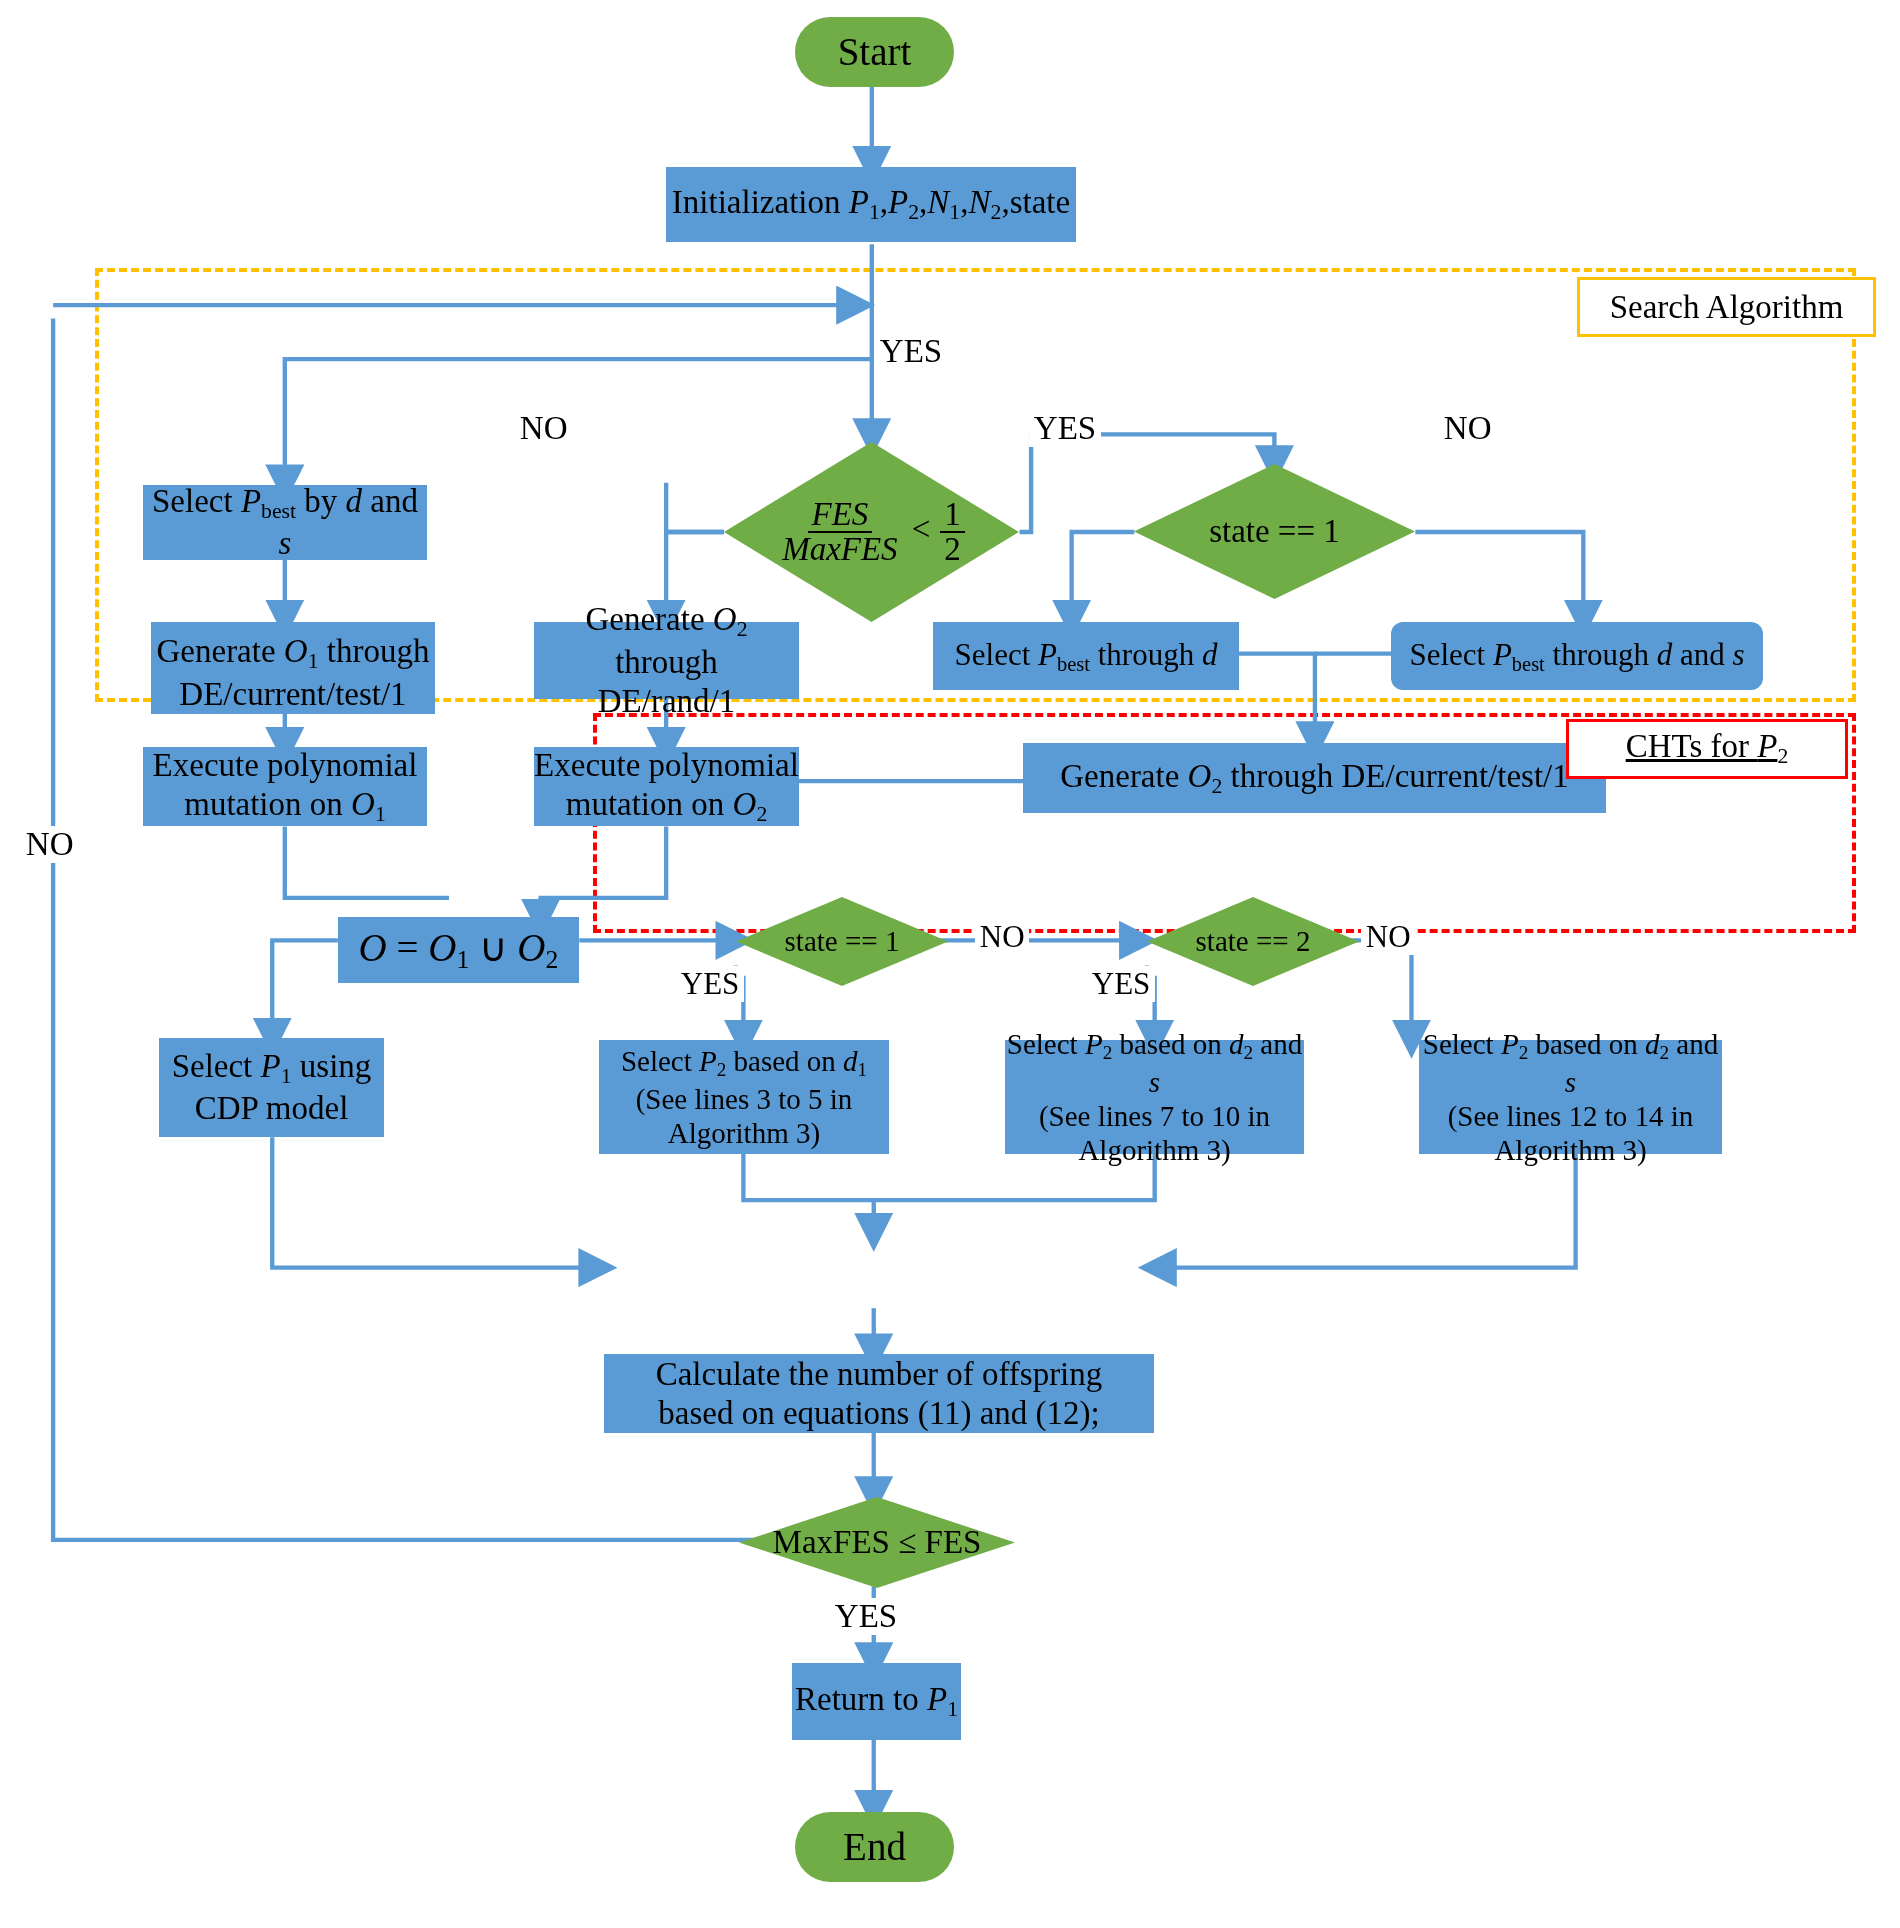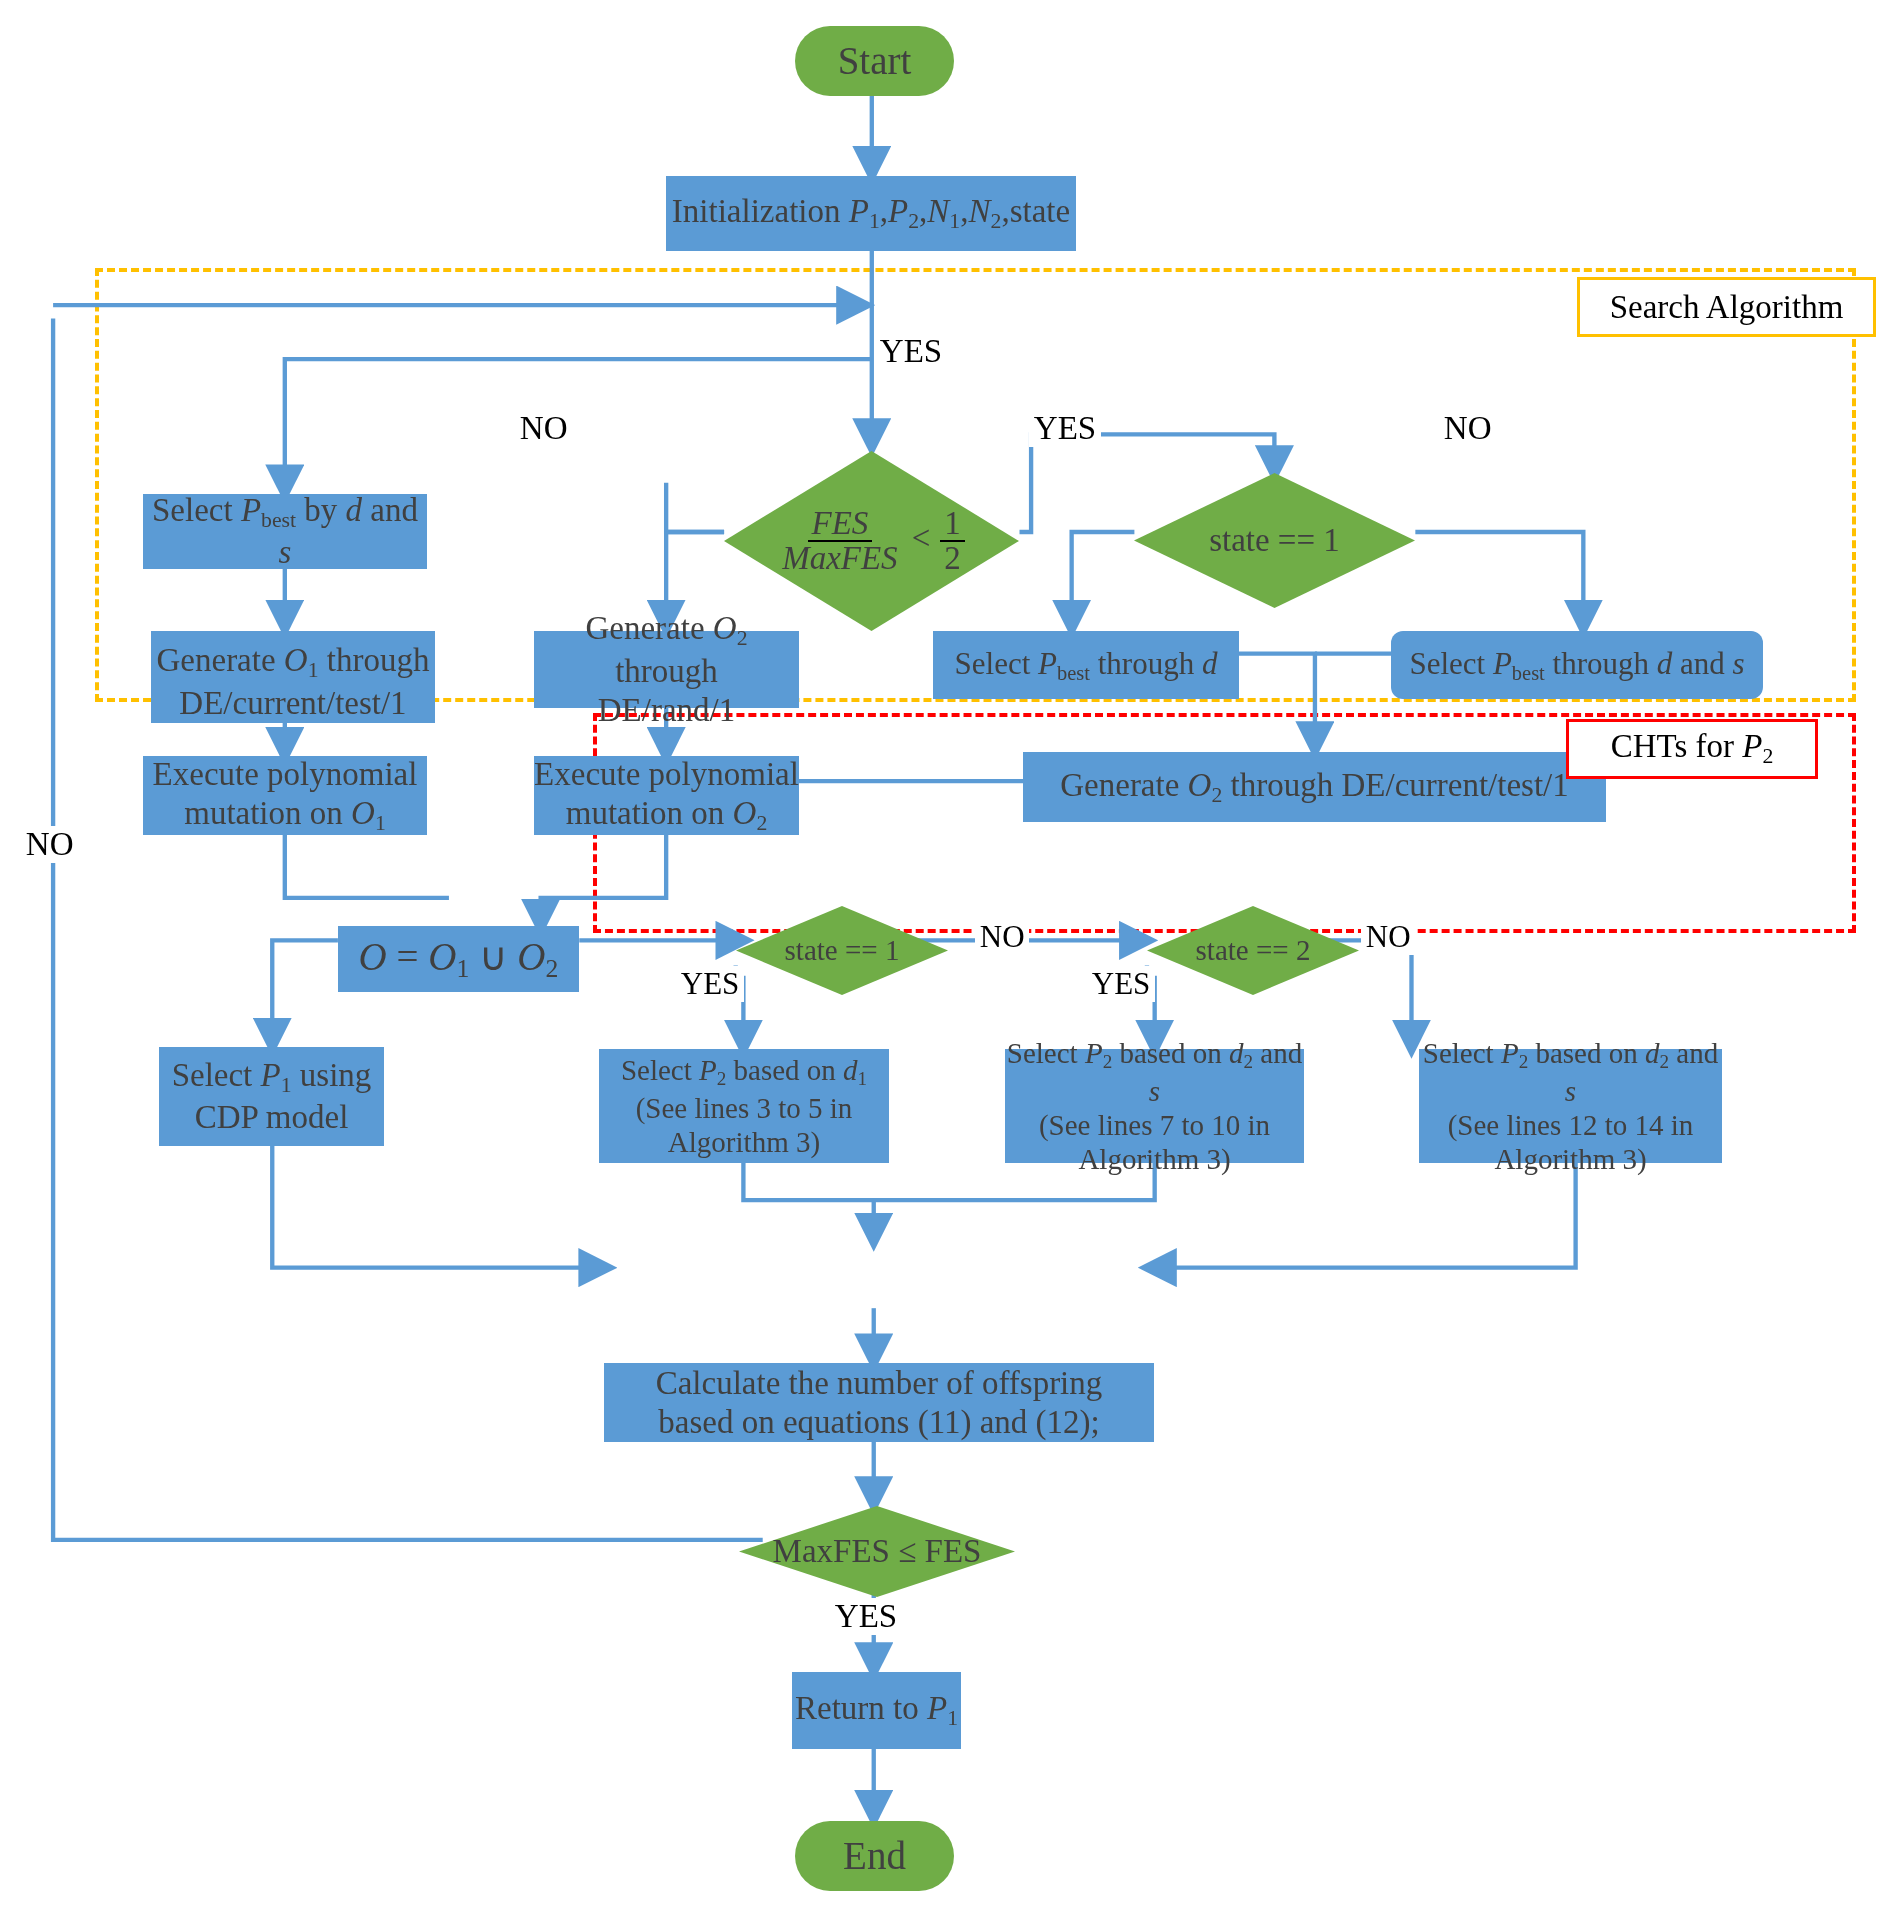--- a/index.html
+++ b/index.html
@@ -1,20 +1,20 @@
 <!DOCTYPE html>
 <html><head>
 <meta charset="utf-8">
 <style>
   html,body{margin:0;padding:0;background:#ffffff;}
   body{font-family:"Liberation Serif", serif;}
   #canvas{position:relative;width:1900px;height:1928px;background:#fff;overflow:hidden;}
 
   .node{position:absolute;box-sizing:border-box;display:flex;align-items:center;justify-content:center;
-        text-align:center;color:#404040;line-height:1.18;z-index:5;margin-top:9px;}
+        text-align:center;color:#000000;line-height:1.18;z-index:5;}
   .proc{background:#5b9bd5;}
   .term{background:#70ad47;border-radius:965px;}
   .dia{background:transparent;}
   .dia .diashape{position:absolute;inset:0;background:#70ad47;
         clip-path:polygon(50% 0%,100% 50%,50% 100%,0% 50%);z-index:-1;}
   .dia .dlabel{position:relative;z-index:2;}
 
   .lbl{position:absolute;color:#000;background:#fff;padding:0 4.8px;z-index:6;white-space:nowrap;}
 
   .grp{position:absolute;box-sizing:border-box;z-index:1;}
@@ -38,21 +38,21 @@
 <body>
 
 <div id="canvas">
 
   <div class="grp grp-orange" style="left:95px;top:268px;width:1761px;height:434px;"></div>
   <div class="grp-title orange f34" style="left:1549px;top:277px;width:299px;height:60px;">
     <span>Search Algorithm</span>
   </div>
 
   <div class="grp grp-red" style="left:593px;top:713px;width:1263px;height:220px;"></div>
-  <div class="grp-title red f34" style="left:1566px;top:719px;width:252px;height:60px;">
+  <div class="grp-title red f34" style="left:1566px;top:719px;width:282px;height:60px;text-decoration:underline;">
     <span>CHTs for <i class="it">P</i><sub>2</sub></span>
   </div>
 
   <svg id="edges" viewBox="0 0 1968 1997">
     <defs>
       <marker id="ah" markerWidth="9" markerHeight="9" refX="4.2" refY="4.5" orient="auto" markerUnits="strokeWidth">
         <path d="M0,0 L9,4.5 L0,9 z" fill="#5b9bd5"></path>
       </marker>
     </defs>
     <g stroke="#5b9bd5" stroke-width="4.5" fill="none">

